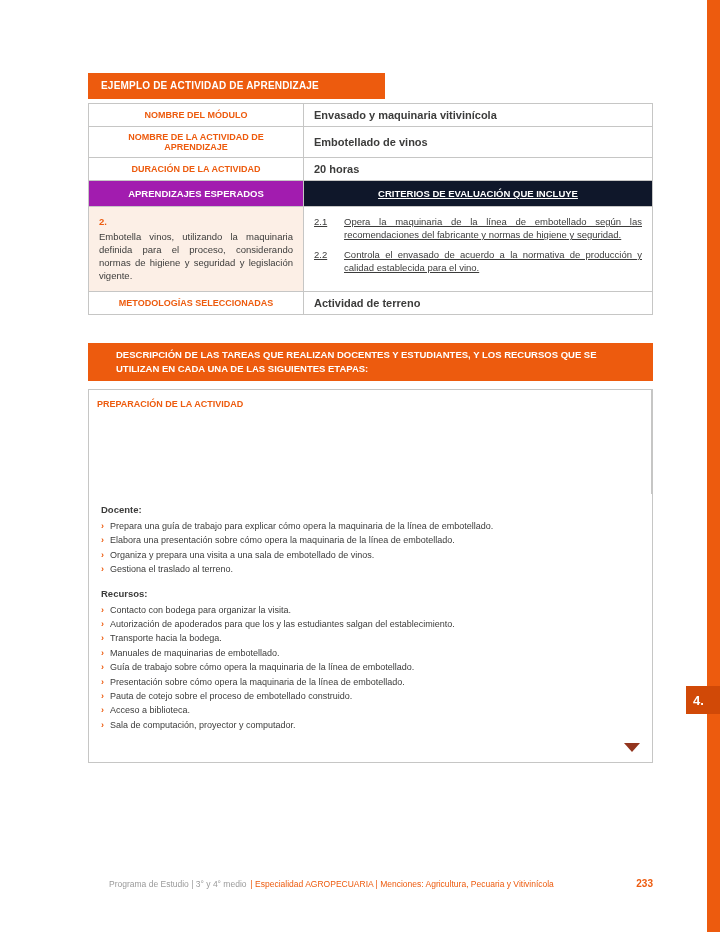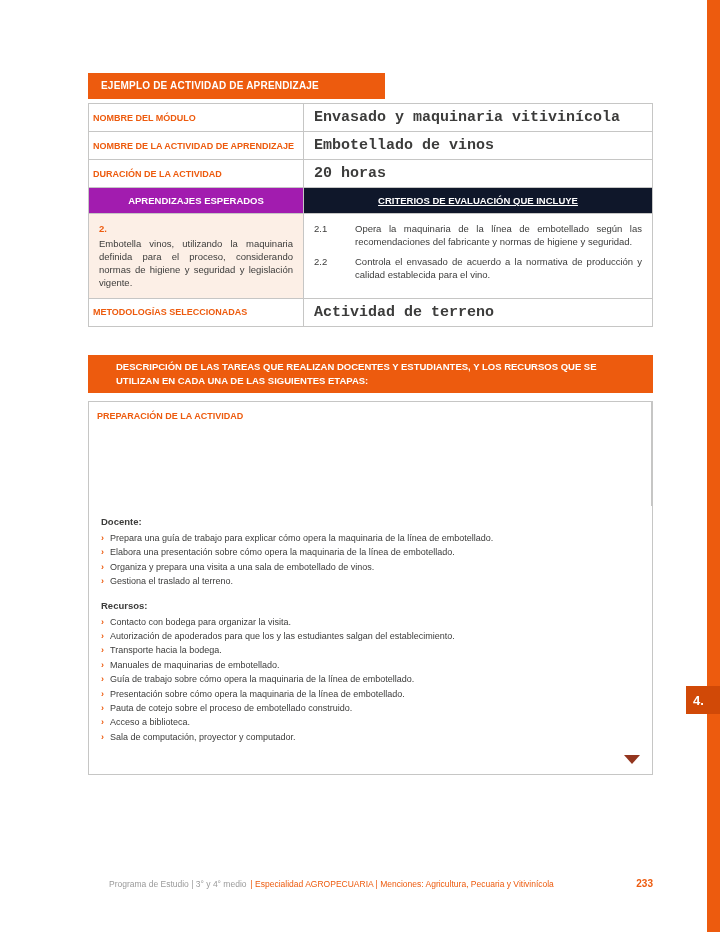--- a/index.html
+++ b/index.html
@@ -15,31 +15,31 @@
 
   .content{position:absolute;left:88px;top:73px;width:565px;}
 
   .title-banner{background:#ed5b0e;color:#ffffff;font-weight:bold;font-size:10px;
                 width:297px;height:26px;line-height:26px;padding-left:13px;
                 box-sizing:border-box;letter-spacing:.2px;}
 
   table.main-table{width:565px;border-collapse:collapse;table-layout:fixed;margin-top:4px;}
   table.main-table td,table.main-table th{border:1px solid #c6c6c5;box-sizing:border-box;}
   col.c-label{width:215px;}
-  td.label{color:#ed5b0e;font-weight:bold;font-size:9px;padding:5px 4px;vertical-align:middle;}
-  td.value{font-size:15px;font-weight:bold;color:#3c3c3b;padding:5px 10px;font-family:Liberation Mono, monospace;}
+  td.label{color:#ed5b0e;font-weight:bold;font-size:9px;padding:5px 24px;vertical-align:middle;text-align:center;}
+  td.value{font-size:11px;font-weight:bold;color:#3c3c3b;padding:5px 10px;}
   th.gray{color:#ffffff;font-size:9.5px;font-weight:bold;text-align:center;padding:7px 4px;}
   th.gray.left{background:#a21caf;}
   th.gray.right{background:#0f172a;text-decoration:underline;}
 
   td.learning{background:#fcefe6;vertical-align:top;padding:8px 10px;font-size:9.5px;
               line-height:1.38;text-align:justify;}
   .learning-num{color:#ed5b0e;font-weight:bold;margin-bottom:2px;text-align:left;}
   td.criteria{vertical-align:top;padding:8px 10px;font-size:9.5px;line-height:1.38;}
-  .criterion{display:flex;gap:24px;margin-bottom:7px;}
+  .criterion{display:flex;gap:13px;margin-bottom:7px;text-decoration:underline;}
   .criterion .cnum{flex:0 0 17px;}
   .criterion .ctext{flex:1;text-align:justify;}
 
   .desc-banner{margin-top:28px;background:#ed5b0e;color:#ffffff;font-weight:bold;
                font-size:9.5px;line-height:1.5;padding:5px 28px;box-sizing:border-box;width:565px;}
 
   .prep-section{margin-top:8px;display:flex;border:1px solid #c6c6c5;width:565px;
                 box-sizing:border-box;flex-direction:column;}
   .prep-label{flex:0 0 104px;border-right:1px solid #c6c6c5;padding:8px 8px;
               color:#ed5b0e;font-weight:bold;font-size:9px;line-height:1.4;box-sizing:border-box;}

